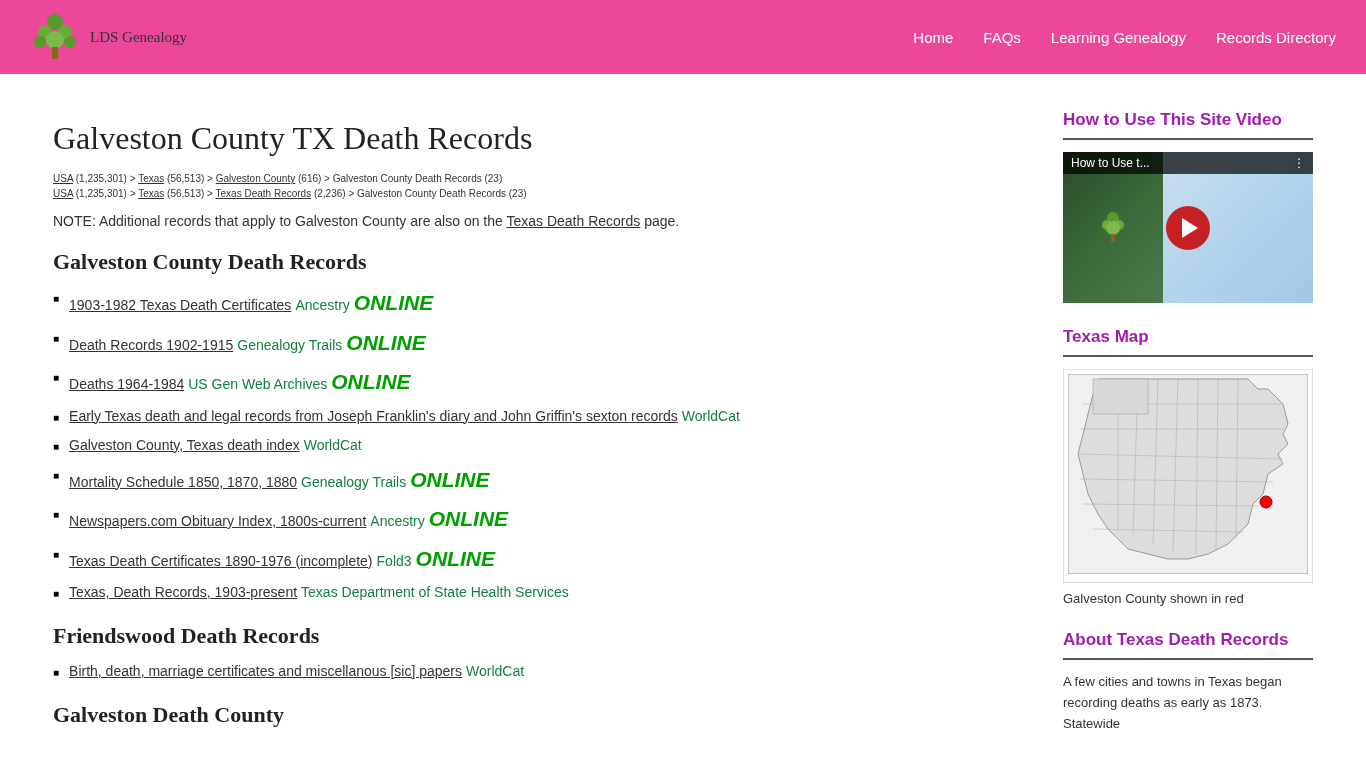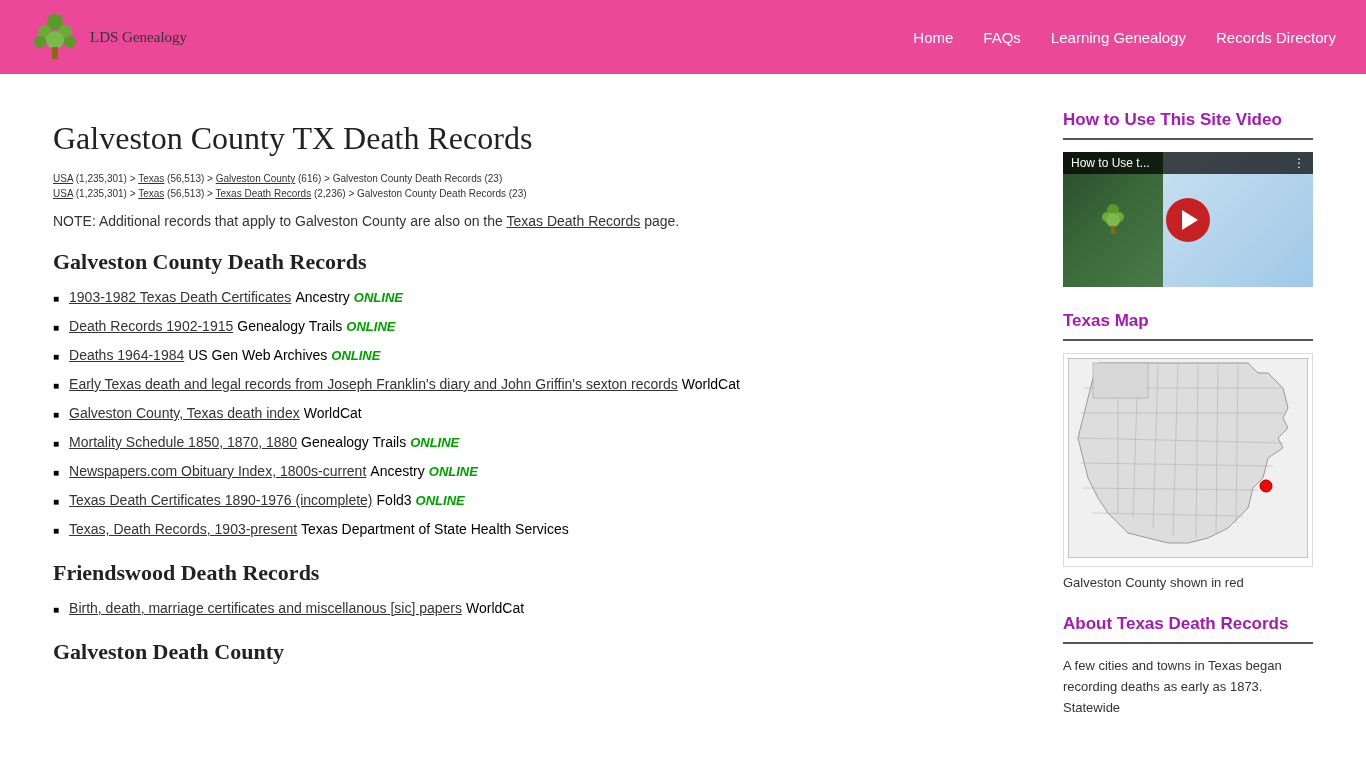--- a/index.html
+++ b/index.html
@@ -107,46 +107,46 @@
       flex-shrink: 0;
     }
     ul.record-list li a {
       color: #333;
       text-decoration: underline;
     }
     .online-badge {
       color: #00a000;
       font-style: italic;
       font-weight: bold;
-      font-size: 13px;
+      font-size: 21px;
       margin-left: 4px;
     }
     .source-name {
       margin-left: 4px;
-      color: #000000;
+      color: #15803d;
     }
 
     
     #sidebar h3 {
       font-size: 17px;
       font-weight: bold;
       color: #a21caf;
       margin-bottom: 8px;
       font-family: Arial, sans-serif;
     }
     .sidebar-divider {
       border: none;
       border-top: 2px solid #555;
       margin-bottom: 12px;
     }
 
     
     .video-thumb {
       width: 100%;
-      height: 135px;
+      height: 151px;
       background: #1a1a1a;
       position: relative;
       cursor: pointer;
       overflow: hidden;
     }
     .video-thumb-inner {
       width: 100%;
       height: 100%;
       display: flex;
       align-items: center;

